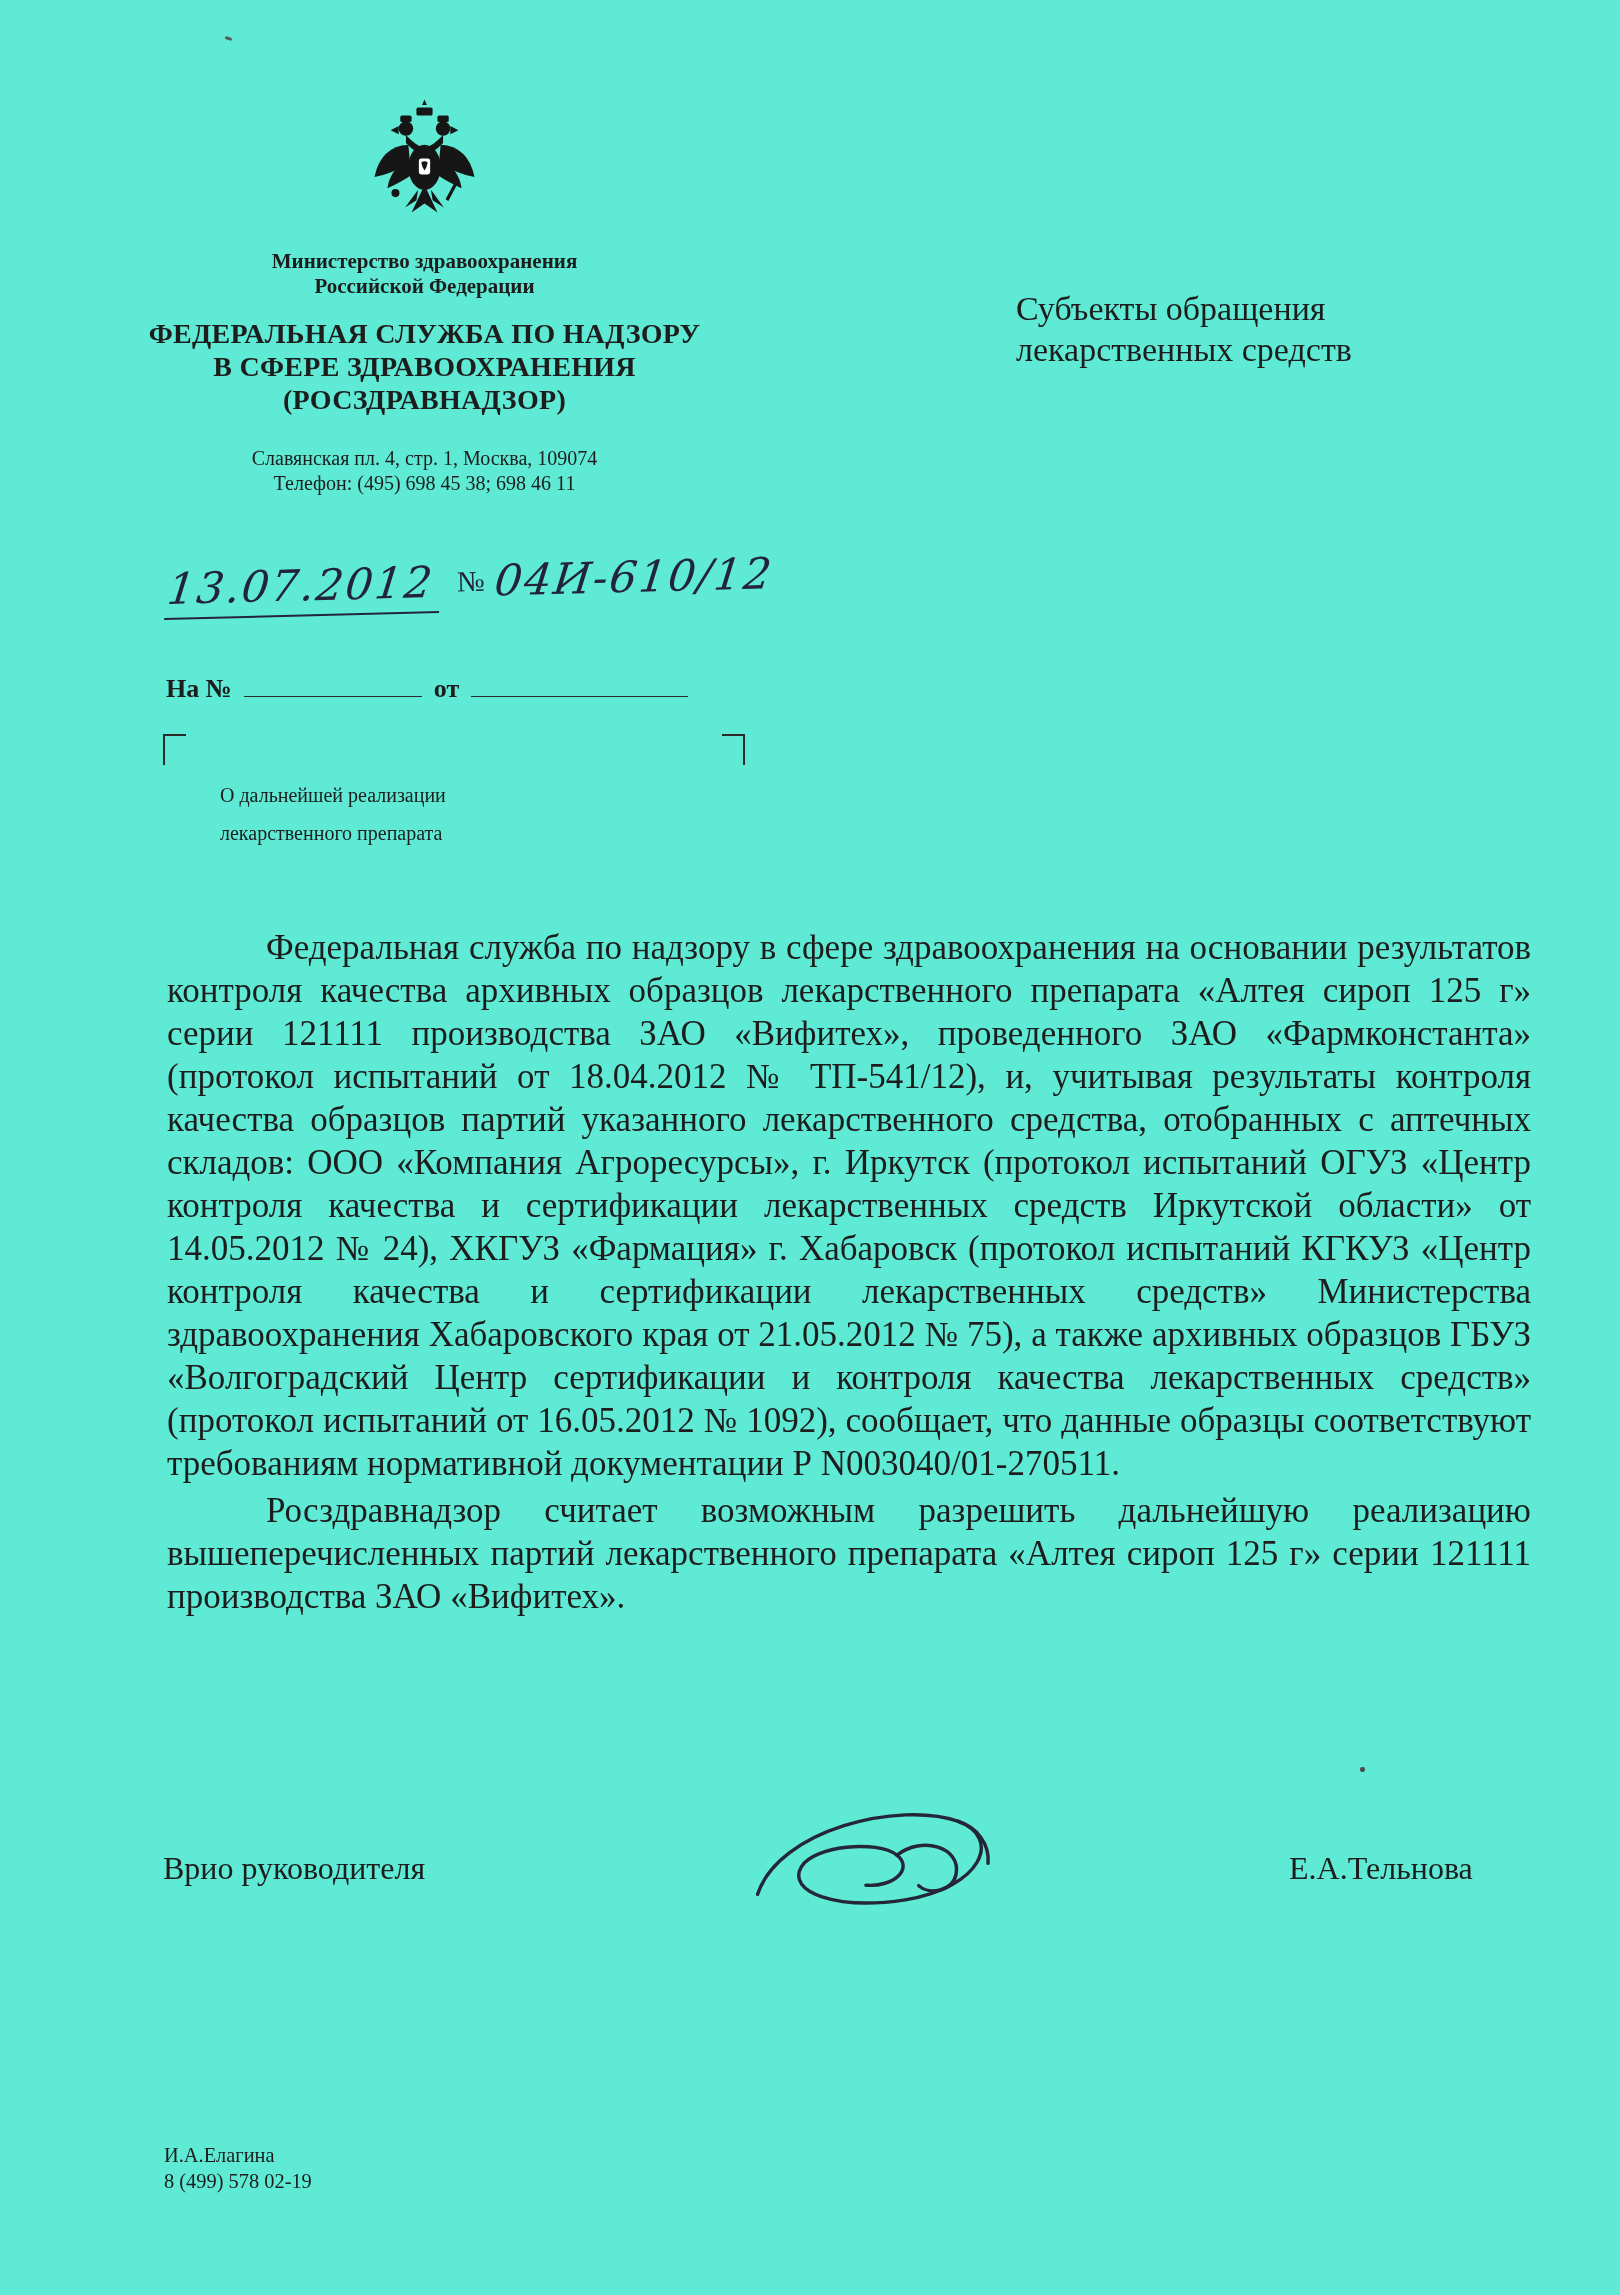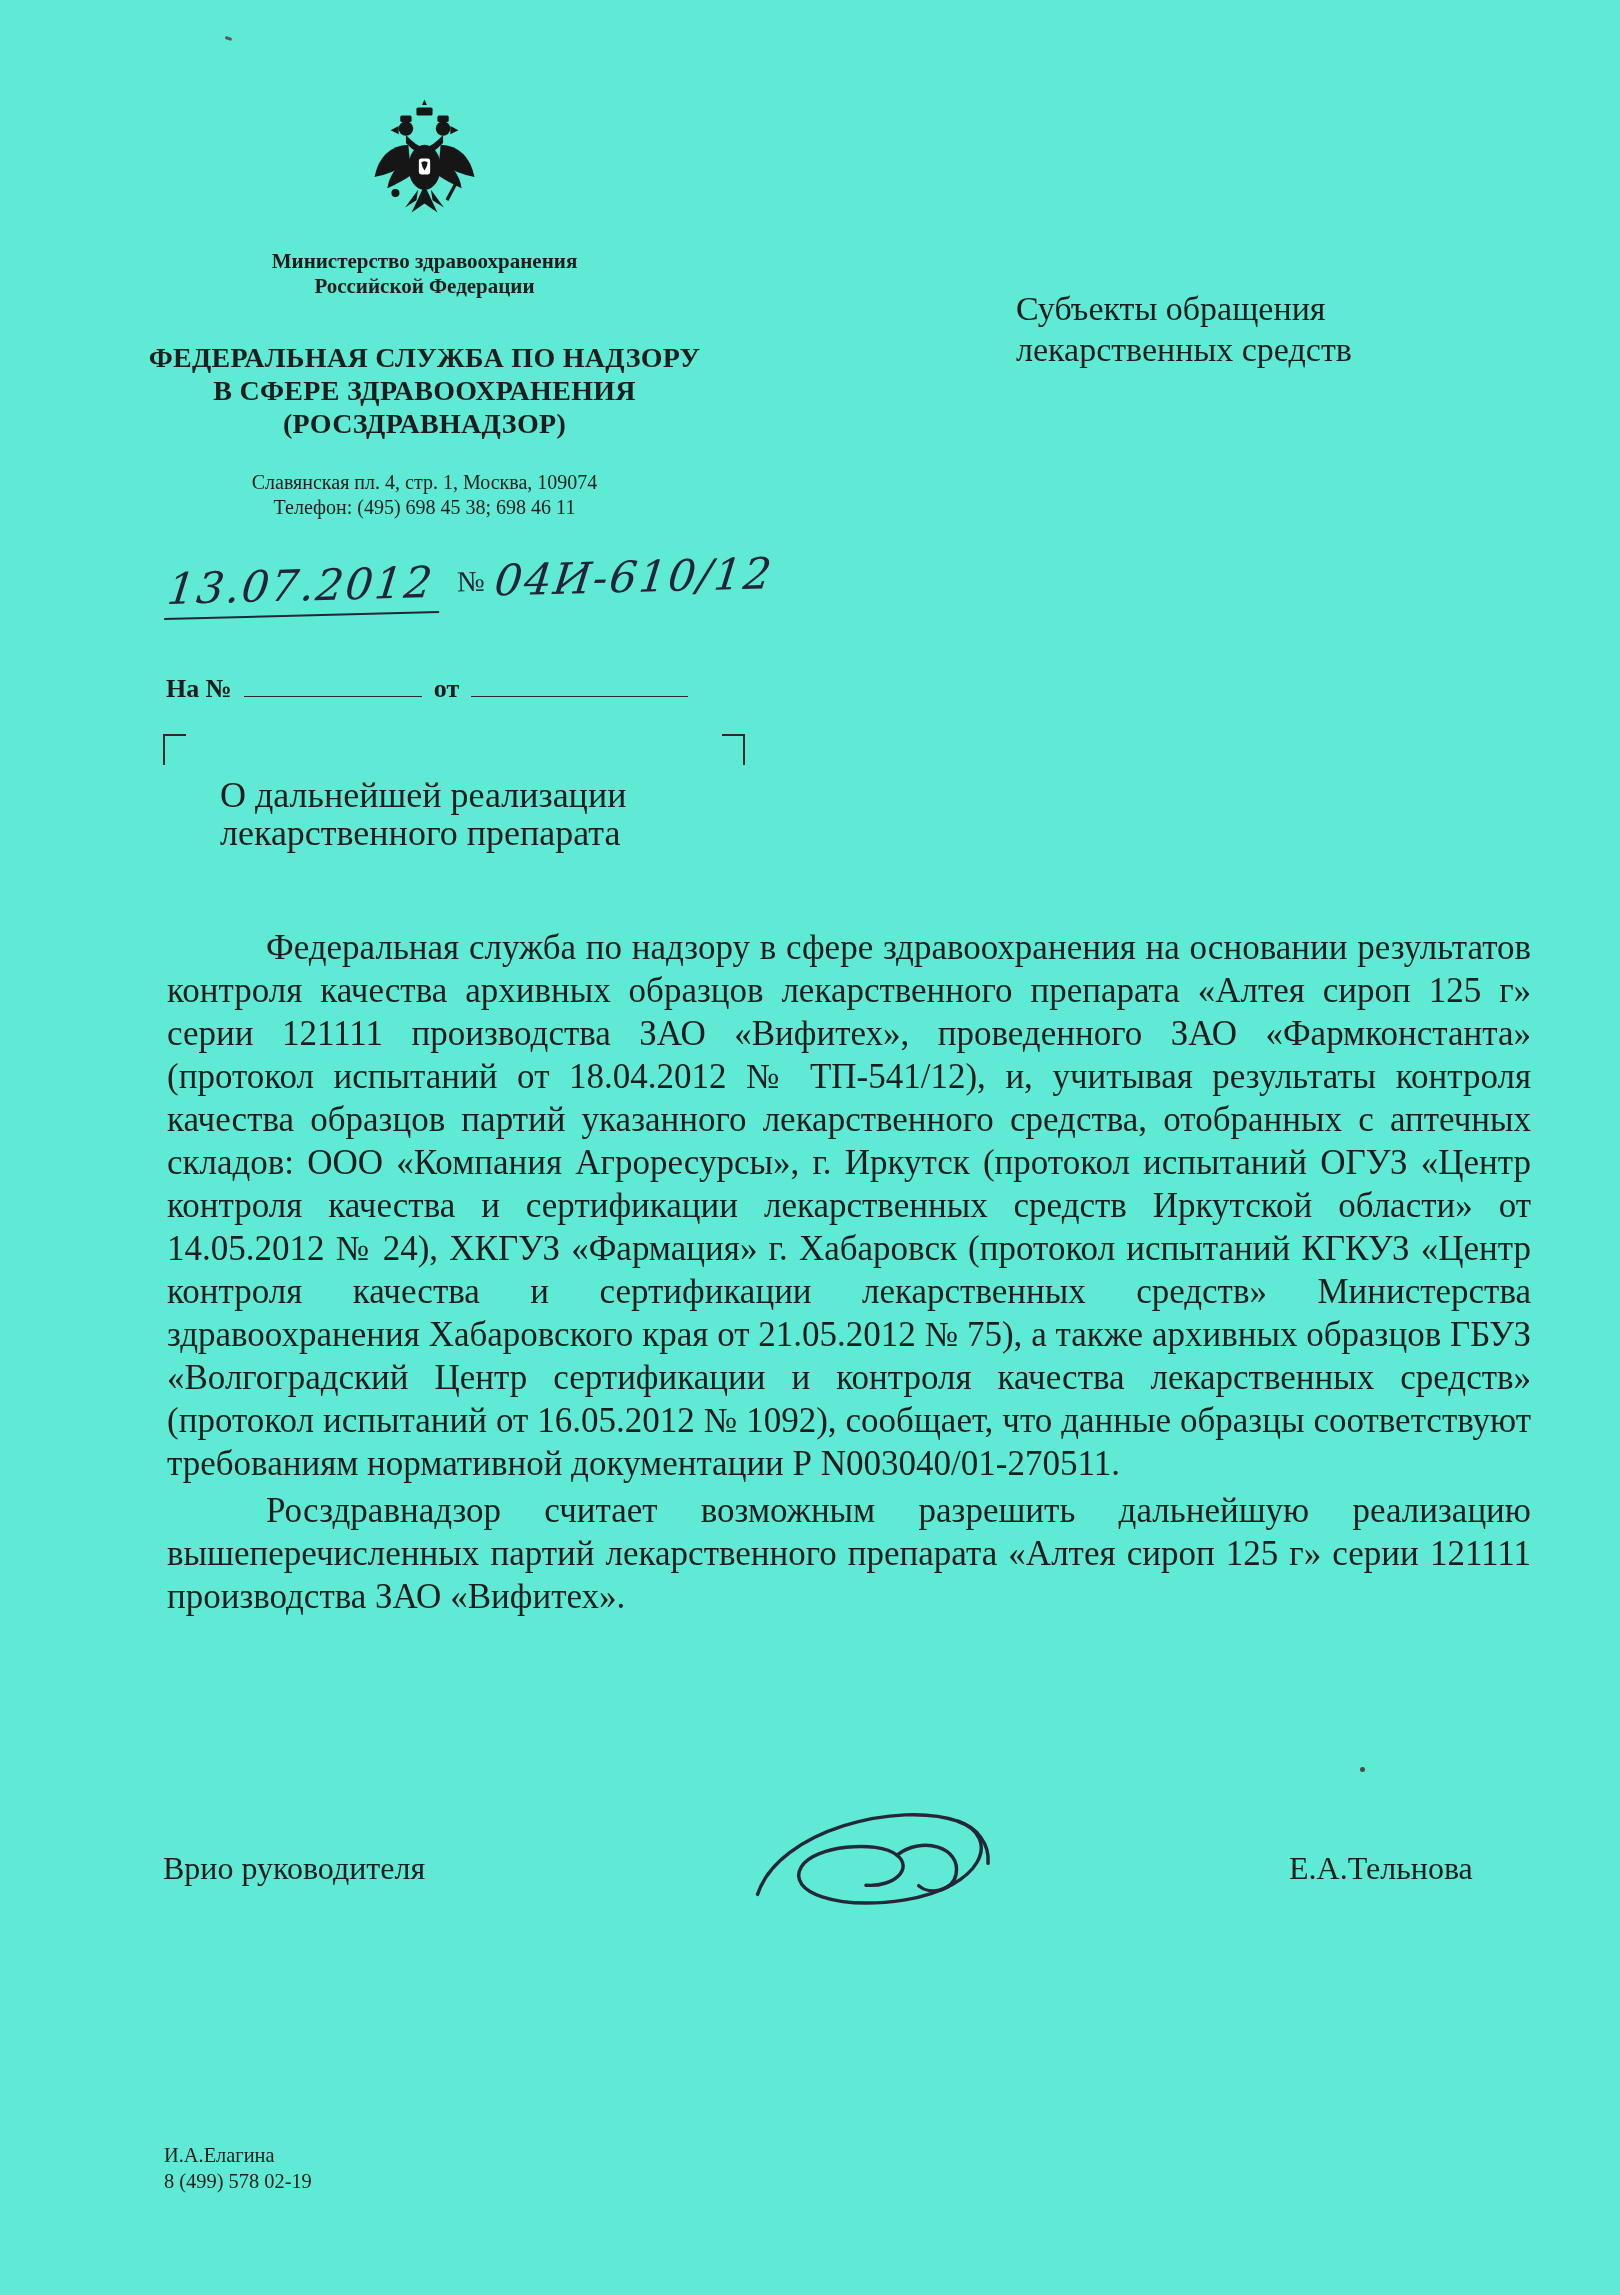--- a/index.html
+++ b/index.html
@@ -15,21 +15,21 @@
 
   
   .letterhead {
     position:absolute;
     left:99px; top:97px;
     width:651px;
     text-align:center;
   }
   .emblem { width:113px; height:126px; margin:0 auto; }
   .ministry { margin-top:26px; font-weight:bold; font-size:21px; line-height:25px; }
-  .service  { margin-top:42px; font-weight:bold; font-size:28px; line-height:33px; letter-spacing:0.3px; }
+  .service  { margin-top:18px; font-weight:bold; font-size:28px; line-height:33px; letter-spacing:0.3px; }
   .addr-block { margin-top:30px; font-size:20px; line-height:25px; }
 
   
   .recipient {
     position:absolute;
     left:1016px; top:288px;
     width:460px;
     font-size:34px; line-height:41px;
   }
 
@@ -72,21 +72,21 @@
 
   
   .corner { position:absolute; width:21px; height:29px; }
   .corner-left  { left:163px;  top:734px; border-left:2px solid #2a2a2a; border-top:2px solid #2a2a2a; }
   .corner-right { left:722px; top:734px; border-right:2px solid #2a2a2a; border-top:2px solid #2a2a2a; }
 
   
   .subject {
     position:absolute;
     left:220px; top:776px;
-    font-size:36px; line-height:38px;
+    font-size:20px; line-height:38px;
   }
 
   
   .body-text {
     position:absolute;
     left:163px; top:922px;
     width:1372px;
     font-size:35px;
     line-height:43px;
     text-align:justify;

